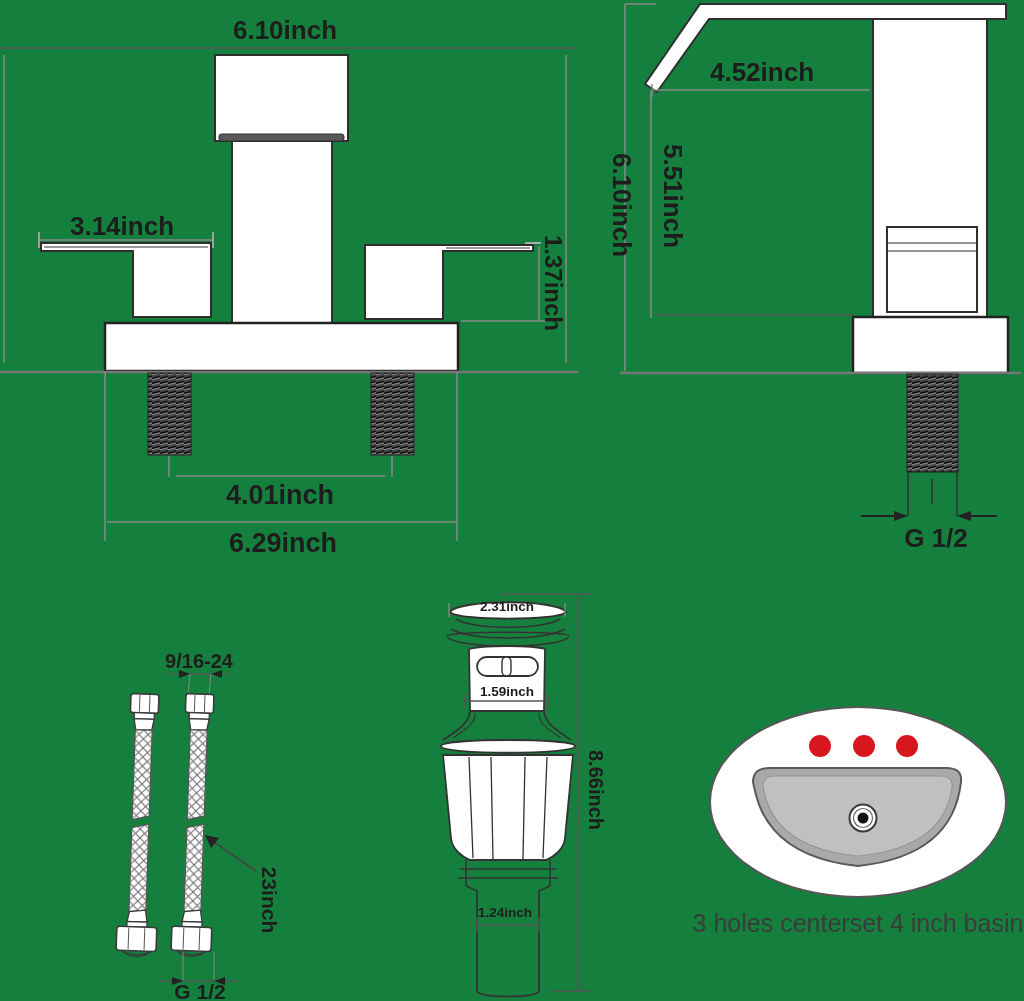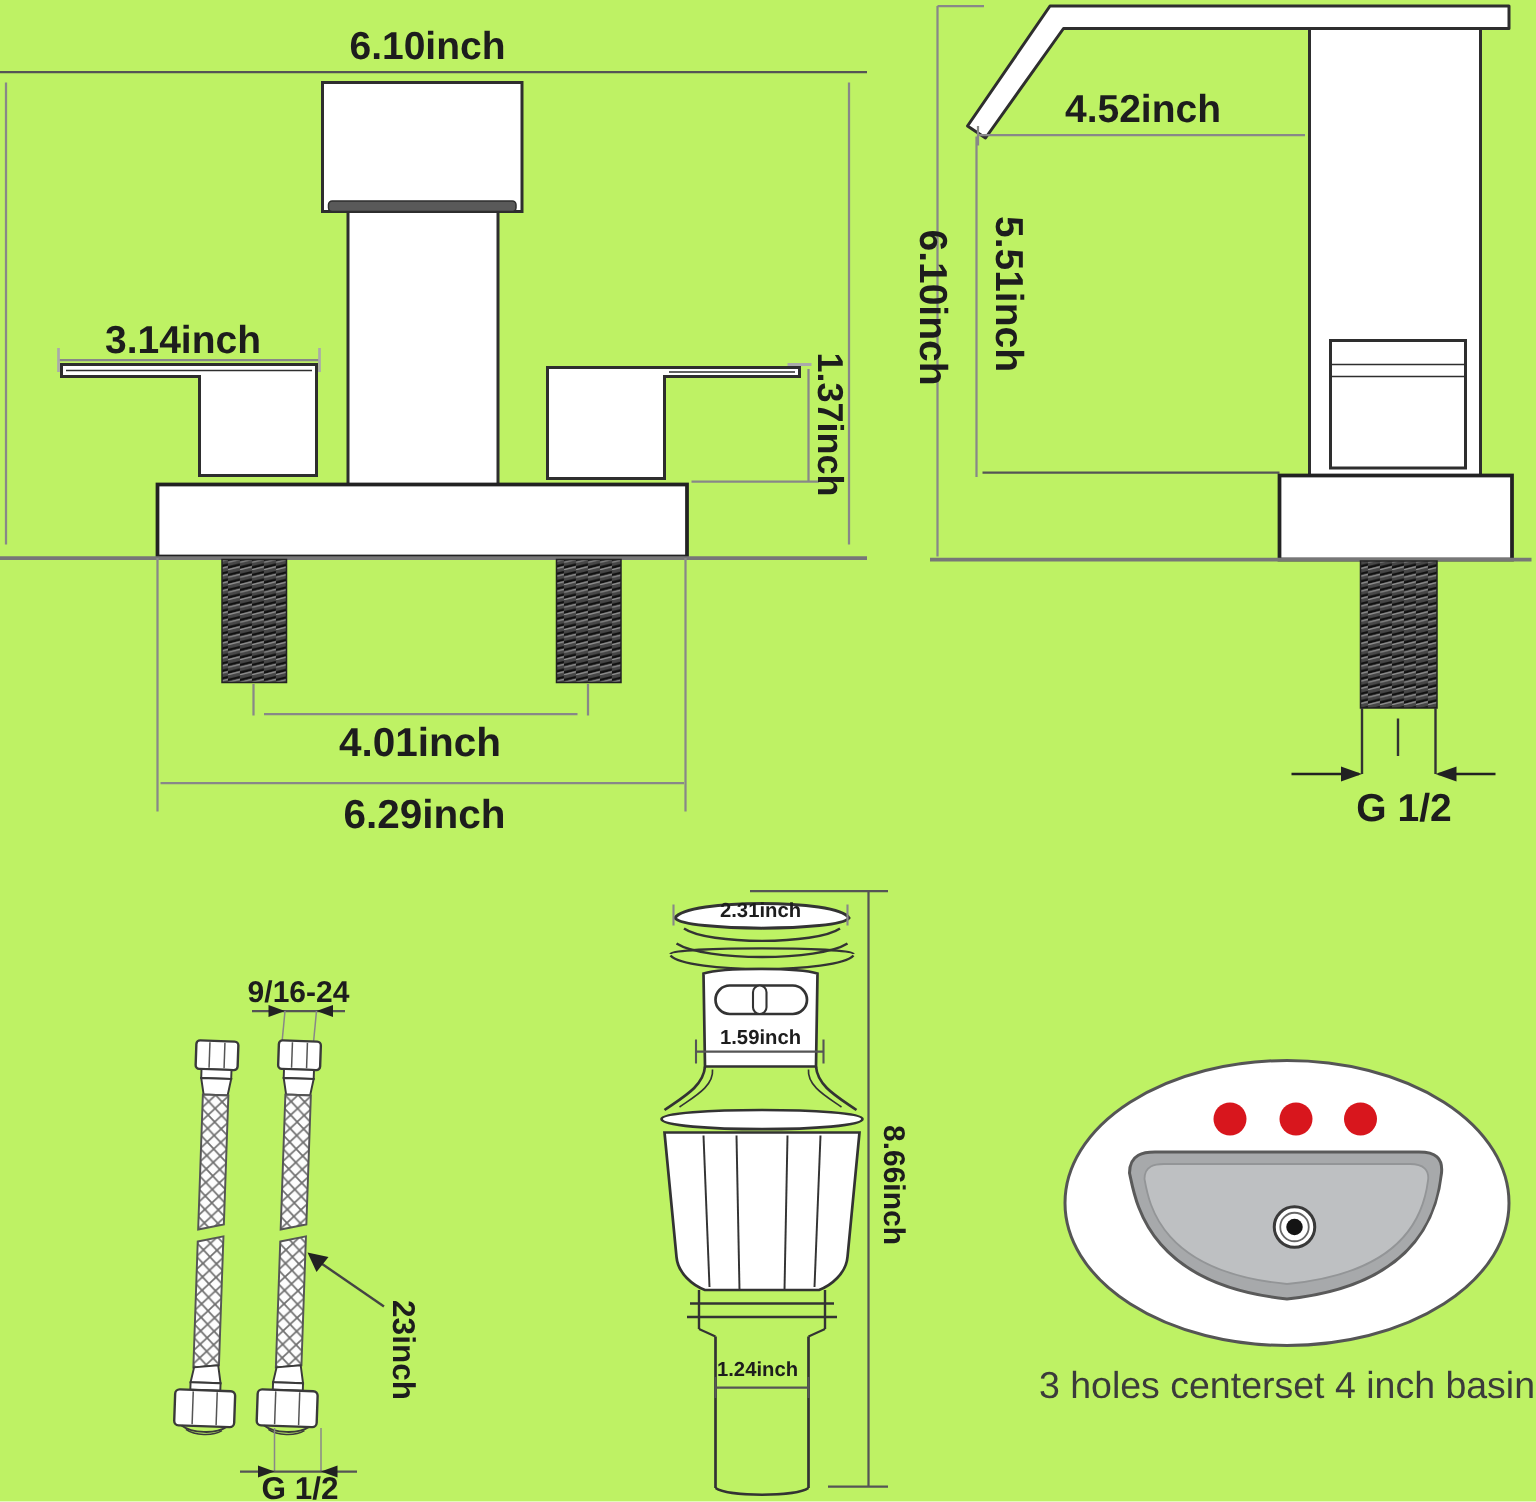--- a/index.html
+++ b/index.html
@@ -1,16 +1,16 @@
 <!DOCTYPE html>
 <html><head>
 <meta charset="utf-8">
 <style>
   html,body{margin:0;padding:0;background:#ffffff;}
-  #canvas{position:relative;width:1024px;height:1001px;background:#bef264;overflow:hidden;}
+  #canvas{position:relative;width:1024px;height:1001px;background:#15803d;overflow:hidden;}
   svg{position:absolute;top:0;left:0;}
   text{font-family:"Liberation Sans", sans-serif; fill:#1d1d1d;}
   .dim-lg{font-size:26px;font-weight:600;}
   .dim-xl{font-size:27px;font-weight:600;}
   .dim-md{font-size:24px;font-weight:600;}
   .dim-hose{font-size:20px;font-weight:600;}
   .dim-hose2{font-size:21px;font-weight:600;}
   .dim-sm{font-size:13.5px;font-weight:700;}
   .dim-drain{font-size:20px;font-weight:700;}
   .caption{font-size:25px;font-weight:400;fill:#3b3b3b;}

